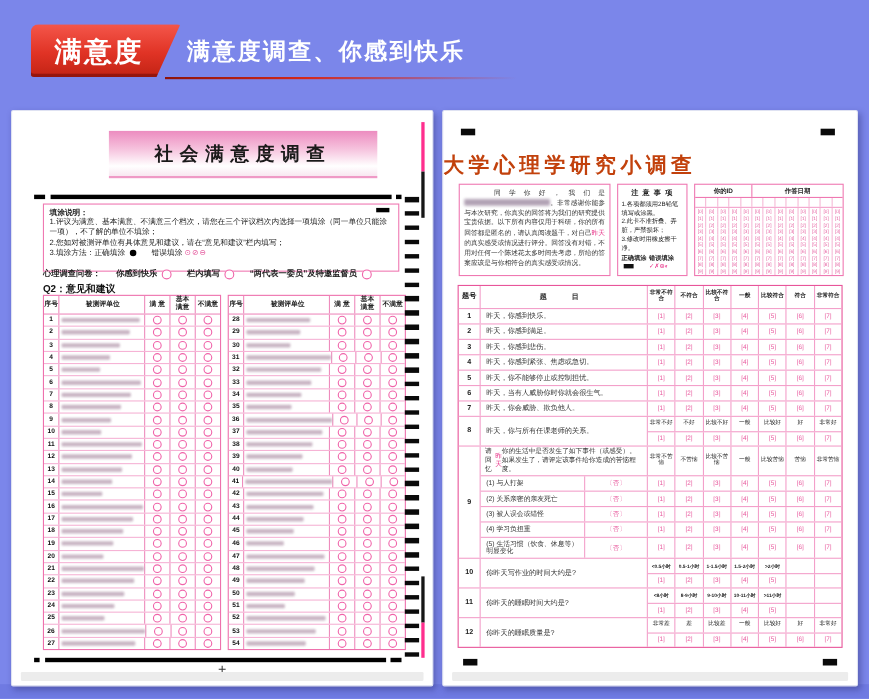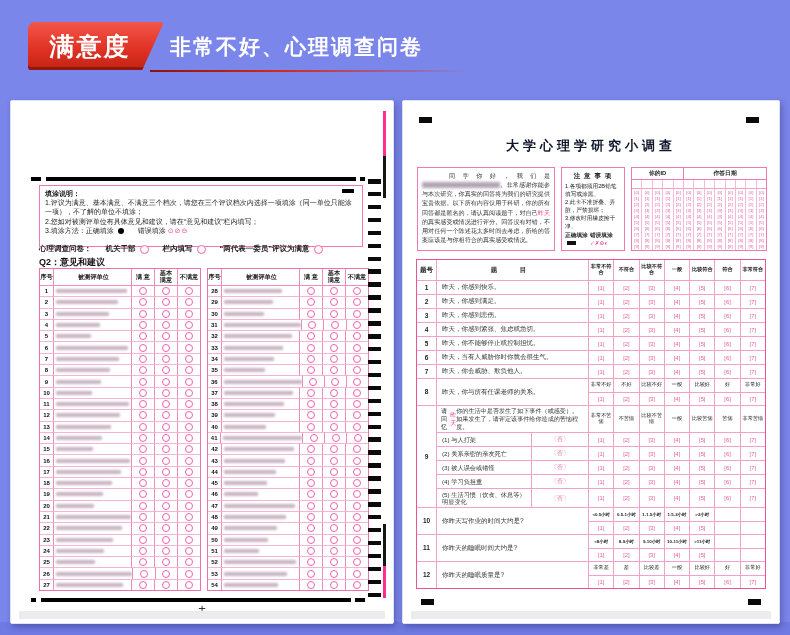--- a/index.html
+++ b/index.html
@@ -63,22 +63,22 @@
   .blurbar{height:4px;background:#c4aebe;border-radius:1px;filter:blur(1.2px);opacity:.9;}
   #l-tmarks{left:357px;top:78px;width:14px;height:418px;display:flex;flex-direction:column;justify-content:space-between;}
   .tmark{width:13px;height:4.5px;background:#0a0a0a;}
   .eseg{position:absolute;left:372px;width:2.5px;}
   #l-sugg{left:28px;top:464px;width:326px;height:29px;border:1px solid #ee71ad;
     font-size:8px;font-weight:bold;color:#222;padding:2px 4px;}
   #l-plus{left:0;right:0;top:500px;text-align:center;font-size:13px;color:#333;}
 
   
   .cmark{position:absolute;width:13px;height:6px;background:#0a0a0a;}
-  #r-title{left:0;right:0;top:36px;text-align:center;font-size:13px;font-weight:bold;
-    letter-spacing:4px;color:#0f172a;}
+  #r-title{left:0;right:0;top:36px;font-size:19px;font-weight:bold;
+    letter-spacing:4px;color:#c2410c;}
   #r-boxes{left:14px;top:66px;width:350px;height:84px;display:flex;gap:6px;}
   .rbox{border:1px solid #ef79b2;box-sizing:border-box;}
   #r-intro{width:138px;padding:3px 4px;font-size:6.1px;line-height:1.5;color:#333;text-align:justify;}
   #r-intro .blurspan{display:inline-block;width:78px;height:6px;background:#b2a2b5;
     border-radius:1px;filter:blur(1.5px);vertical-align:-1px;}
   .hl{color:#e8388b;}
   #r-notes{width:64px;padding:2px 3px;font-size:5.7px;line-height:1.4;color:#222;display:flex;flex-direction:column;}
   #r-notes .nt{text-align:center;font-weight:bold;font-size:6.5px;letter-spacing:1px;margin:1px 0 3px;}
   #r-notes .marksrow{margin-top:auto;display:flex;align-items:center;justify-content:space-between;font-weight:bold;}
   .rect-ok{display:inline-block;width:9px;height:4px;background:#111;margin-left:2px;}
@@ -112,25 +112,28 @@
   .qt-slabel{width:95px;font-size:6.2px;color:#333;justify-content:flex-start;padding-left:5px;
     text-align:left;line-height:1.2;}
   .qt-noopt{width:57px;color:#e85a9e;font-size:5.8px;}
 </style>
 </head>
 <body>
 
 <div class="abs" id="badge">
   <span>满意度</span>
 </div>
-<div class="abs" id="subtitle">非常不好、心理调查问卷</div>
+<div class="abs" id="subtitle">满意度调查、你感到快乐</div>
 <div class="abs" id="red-underline"></div>
 <div class="abs" id="footer-strip"></div>
 
 <div class="abs card" id="left-card">
+  <div class="abs" id="l-banner">
+    <span>社会满意度调查</span>
+  </div>
 
   <div class="thick" style="left:20px;top:76px;width:334px;">
     <div class="d1"></div>
       <div class="bar"></div>
       <div class="d2"></div>
   </div>
 
   <div class="abs" id="l-instr">
     <div id="instr-dash"></div>
     <b>填涂说明：</b>
@@ -140,29 +143,29 @@
       <span>3.填涂方法：正确填涂</span>
       <span class="dot-ok"></span>
       <span style="margin-left:10px;">错误填涂</span>
       <span class="wrongmarks">⊙⊘⊖</span>
     </div>
   </div>
 
   <div class="abs" id="l-identity">
     <span>心理调查问卷：</span>
     <span class="opt">
-      <span>机关干部</span>
+      <span>你感到快乐</span>
         <span class="bub"></span>
     </span>
     <span class="opt">
       <span>栏内填写</span>
         <span class="bub"></span>
     </span>
     <span class="opt">
-      <span>“两代表一委员”评议为满意</span>
+      <span>“两代表一委员”及特邀监督员</span>
         <span class="bub"></span>
     </span>
   </div>
 
   <div class="abs" id="l-q2">Q2：意见和建议</div>
 
   <div class="abs" id="l-tables">
     <div class="ltable">
         <div class="lt-hrow">
     <div class="lt-c lt-no">序号</div>

